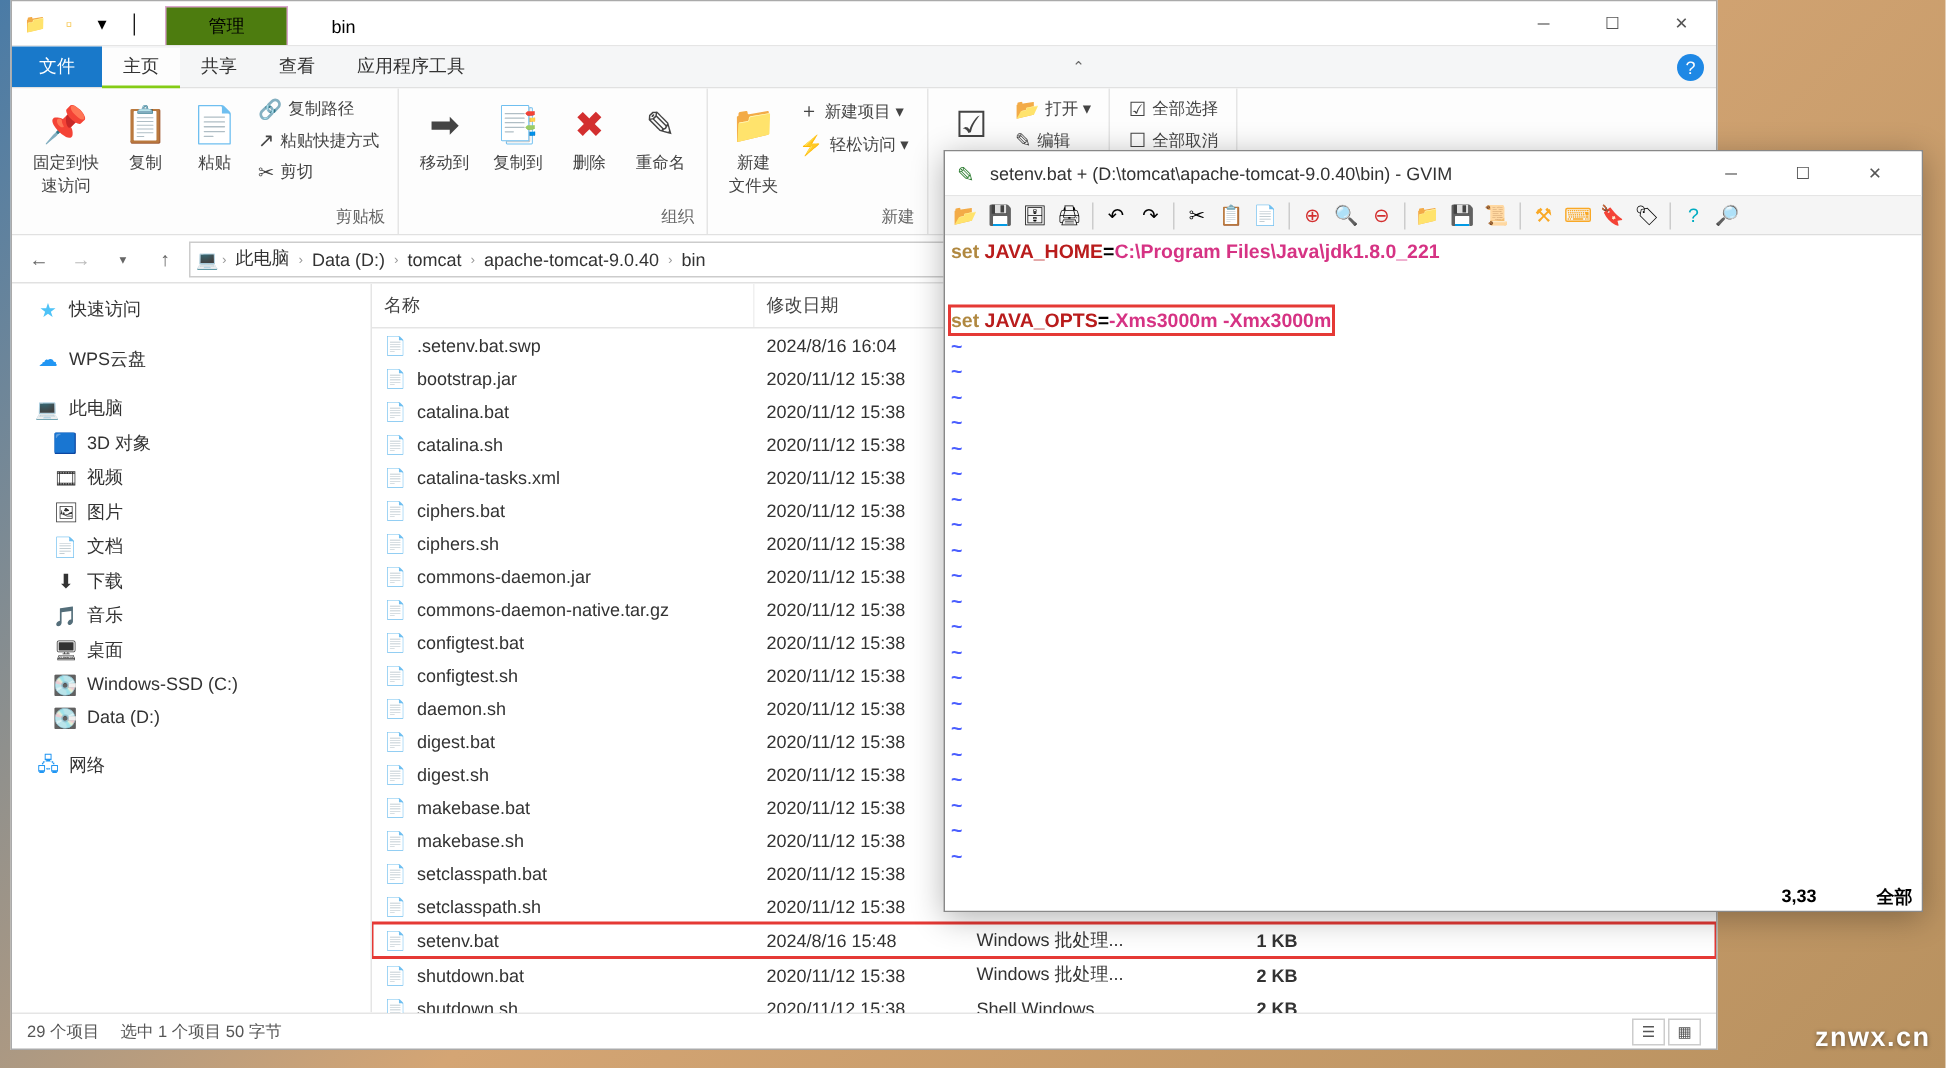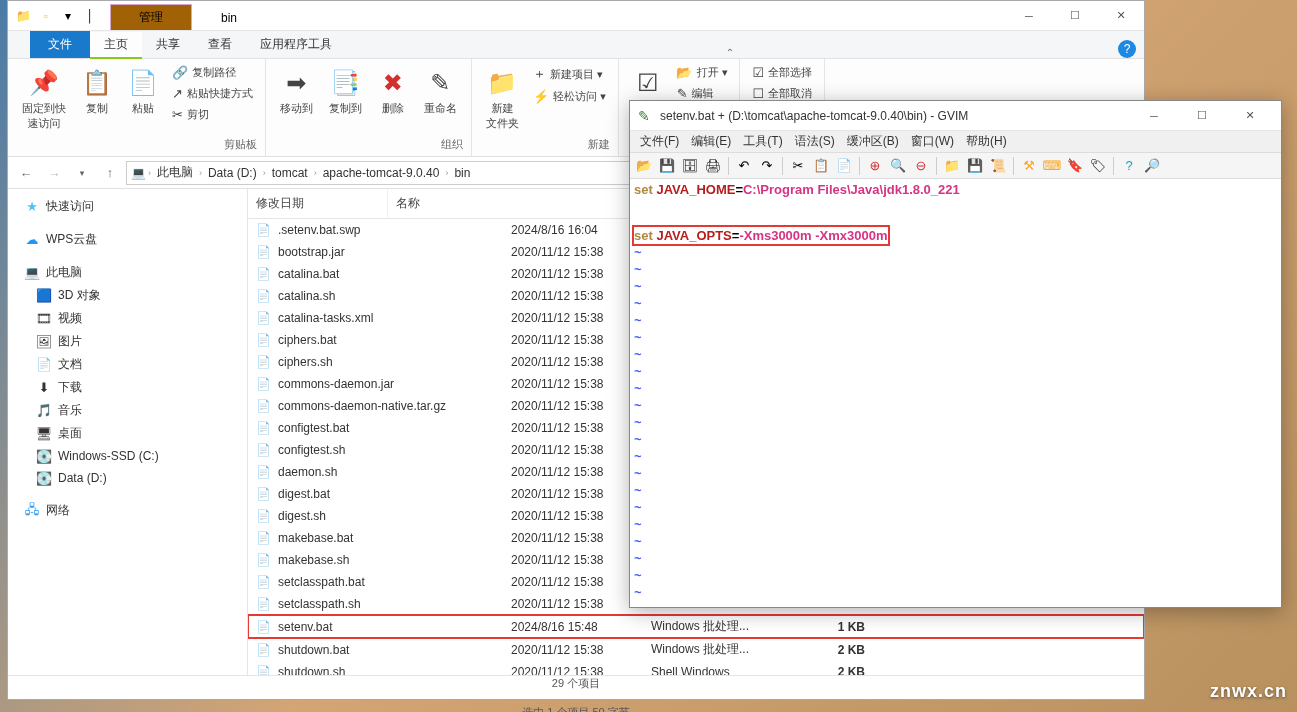--- a/index.html
+++ b/index.html
@@ -5,26 +5,26 @@
 * { margin: 0; padding: 0; box-sizing: border-box; font-family: "Microsoft YaHei", "Segoe UI", sans-serif; }
 body { width: 1297px; height: 712px; background: linear-gradient(135deg, #4a7ba6 0%, #d4a574 50%, #b8915f 100%); position: relative; overflow: hidden; }
 
 
 .explorer { position: absolute; left: 7px; top: 0; width: 1138px; height: 700px; background: #fff; border: 1px solid #aaa; display: flex; flex-direction: column; }
 .explorer-titlebar { height: 30px; background: #fff; display: flex; align-items: center; border-bottom: 1px solid #e5e5e5; }
 .titlebar-icons { display: flex; gap: 2px; padding: 0 6px; }
 .titlebar-icon { width: 20px; height: 20px; display: flex; align-items: center; justify-content: center; font-size: 12px; }
 .titlebar-tabs { display: flex; margin-left: 4px; height: 100%; align-items: flex-end; }
 .titlebar-tab { padding: 4px 28px; font-size: 12px; border: 1px solid transparent; }
-.titlebar-tab.pink { background: #a16207; border: 1px solid #d9a5cc; border-bottom: none; }
+.titlebar-tab.pink { background: #4d7c0f; border: 1px solid #d9a5cc; border-bottom: none; }
 .titlebar-tab.plain { background: #fff; }
 .window-controls { margin-left: auto; display: flex; }
 .win-btn { width: 46px; height: 30px; display: flex; align-items: center; justify-content: center; font-size: 11px; color: #555; }
 
-.explorer-tabs { height: 28px; background: #f5f6f7; display: flex; align-items: flex-end; border-bottom: 1px solid #e1e1e1; padding-left: 22px; }
+.explorer-tabs { height: 28px; background: #f5f6f7; display: flex; align-items: center; border-bottom: 1px solid #e1e1e1; }
 .tab-file { background: #1979ca; color: #fff; padding: 5px 18px; font-size: 12px; height: 100%; display: flex; align-items: center; }
 .tab-item { padding: 5px 14px; font-size: 12px; color: #333; height: 100%; display: flex; align-items: center; }
 .tab-item.active { background: #fdfdfd; border-bottom: 2px solid #84cc16; margin-bottom: -1px; }
 .help-icon { margin-left: auto; margin-right: 8px; width: 18px; height: 18px; border-radius: 50%; background: #1e88e5; color: #fff; font-size: 12px; display: flex; align-items: center; justify-content: center; }
 .chevron { margin-right: 4px; font-size: 10px; color: #666; }
 
 .ribbon { height: 98px; background: #fdfdfd; display: flex; border-bottom: 1px solid #e1e1e1; }
 .ribbon-group { border-right: 1px solid #e5e5e5; padding: 4px 8px 2px; display: flex; flex-direction: column; }
 .ribbon-group-content { flex: 1; display: flex; align-items: flex-start; gap: 4px; }
 .ribbon-group-label { text-align: right; font-size: 11px; color: #666; padding: 2px 0; }
@@ -57,21 +57,21 @@
 .fl-rows { flex: 1; overflow-y: auto; }
 .fl-row { display: flex; font-size: 12px; color: #333; padding: 1px 0; }
 .fl-row.selected { outline: 2px solid #e53935; outline-offset: -1px; }
 .fl-cell { padding: 2px 8px; display: flex; align-items: center; gap: 6px; }
 .fl-cell.name { width: 255px; }
 .fl-cell.date { width: 140px; }
 .fl-cell.type { width: 150px; }
 .fl-cell.size { width: 80px; justify-content: flex-end; font-weight: bold; }
 .fi { width: 16px; height: 16px; display: flex; align-items: center; justify-content: center; font-size: 12px; }
 
-.statusbar { height: 24px; border-top: 1px solid #e5e5e5; display: flex; align-items: center; padding: 0 10px; font-size: 11px; color: #555; gap: 14px; flex-direction: column; }
+.statusbar { height: 24px; border-top: 1px solid #e5e5e5; display: flex; align-items: center; padding: 0 10px; font-size: 11px; color: #555; gap: 14px; }
 .sb-right { margin-left: auto; display: flex; gap: 2px; }
 .view-btn { width: 22px; height: 18px; border: 1px solid #ccc; display: flex; align-items: center; justify-content: center; font-size: 10px; }
 
 
 .gvim { position: absolute; left: 629px; top: 100px; width: 653px; height: 508px; background: #fff; border: 1px solid #888; display: flex; flex-direction: column; box-shadow: 0 4px 20px rgba(0,0,0,0.3); }
 .gvim-titlebar { height: 30px; background: #fff; display: flex; align-items: center; padding: 0 8px; border-bottom: 1px solid #e5e5e5; }
 .gvim-icon { width: 16px; height: 16px; margin-right: 6px; color: #2e7d32; font-size: 14px; }
 .gvim-title { font-size: 12px; color: #333; }
 .gvim-wincontrols { margin-left: auto; display: flex; gap: 2px; }
 .gvim-menubar { height: 22px; background: #f0f0f0; display: flex; align-items: center; padding: 0 4px; font-size: 12px; border-bottom: 1px solid #ddd; }
@@ -309,22 +309,22 @@
         </div>
       <div class="sb-spacer"></div>
       <div class="sb-item root">
           <span class="sbi" style="color:#2196f3">🖧</span>
           <span>网络</span>
         </div>
     </div>
 
     <div class="filelist">
       <div class="fl-header">
+        <div class="fl-col name">名称</div>
         <div class="fl-col date">修改日期</div>
-        <div class="fl-col name">名称</div>
         <div class="fl-col type">类型</div>
         <div class="fl-col size">大小</div>
       </div>
       <div class="fl-rows" id="fl-rows">
           <div class="fl-row">
     <div class="fl-cell name">
               <span class="fi">📄</span>
               <span>.setenv.bat.swp</span>
             </div>
     <div class="fl-cell date">2024/8/16 16:04</div>
@@ -528,29 +528,20 @@
 <div class="gvim">
   <div class="gvim-titlebar">
     <span class="gvim-icon">✎</span>
     <span class="gvim-title">setenv.bat + (D:\tomcat\apache-tomcat-9.0.40\bin) - GVIM</span>
     <div class="gvim-wincontrols">
       <div class="win-btn">─</div>
       <div class="win-btn">☐</div>
       <div class="win-btn">✕</div>
     </div>
   </div>
-  <div class="gvim-menubar" id="gvim-menus">
-      <span class="gvim-menu">文件(F)</span>
-      <span class="gvim-menu">编辑(E)</span>
-      <span class="gvim-menu">工具(T)</span>
-      <span class="gvim-menu">语法(S)</span>
-      <span class="gvim-menu">缓冲区(B)</span>
-      <span class="gvim-menu">窗口(W)</span>
-      <span class="gvim-menu">帮助(H)</span>
-    </div>
   <div class="gvim-toolbar">
     <span class="tb-btn">📂</span>
     <span class="tb-btn">💾</span>
     <span class="tb-btn">🗄</span>
     <span class="tb-btn">🖨</span>
     <span class="tb-sep"></span>
     <span class="tb-btn">↶</span>
     <span class="tb-btn">↷</span>
     <span class="tb-sep"></span>
     <span class="tb-btn">✂</span>
@@ -594,15 +585,21 @@
         <div class="ed-line tilde">~</div>
         <div class="ed-line tilde">~</div>
         <div class="ed-line tilde">~</div>
         <div class="ed-line tilde">~</div>
         <div class="ed-line tilde">~</div>
         <div class="ed-line tilde">~</div>
         <div class="ed-line tilde">~</div>
         <div class="ed-line tilde">~</div>
       </div>
   </div>
+  <div class="gvim-status">
+    <div class="gvim-status-right">
+      <span>3,33</span>
+      <span>全部</span>
+    </div>
+  </div>
 </div>
 
 <div class="watermark">znwx.cn</div>
 
 </body></html>

